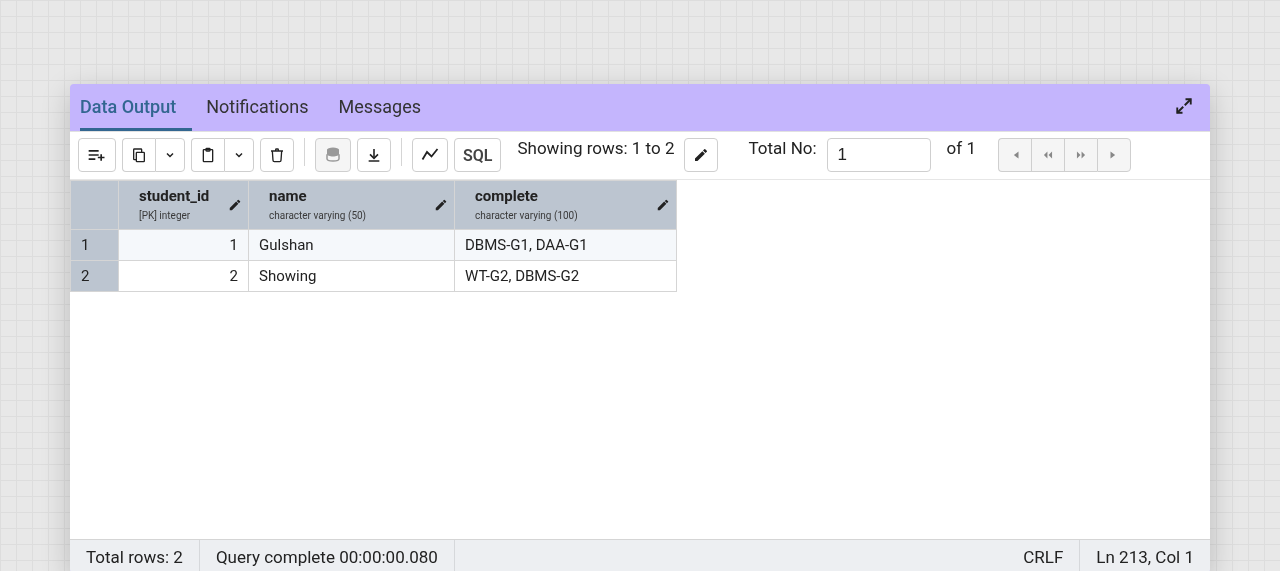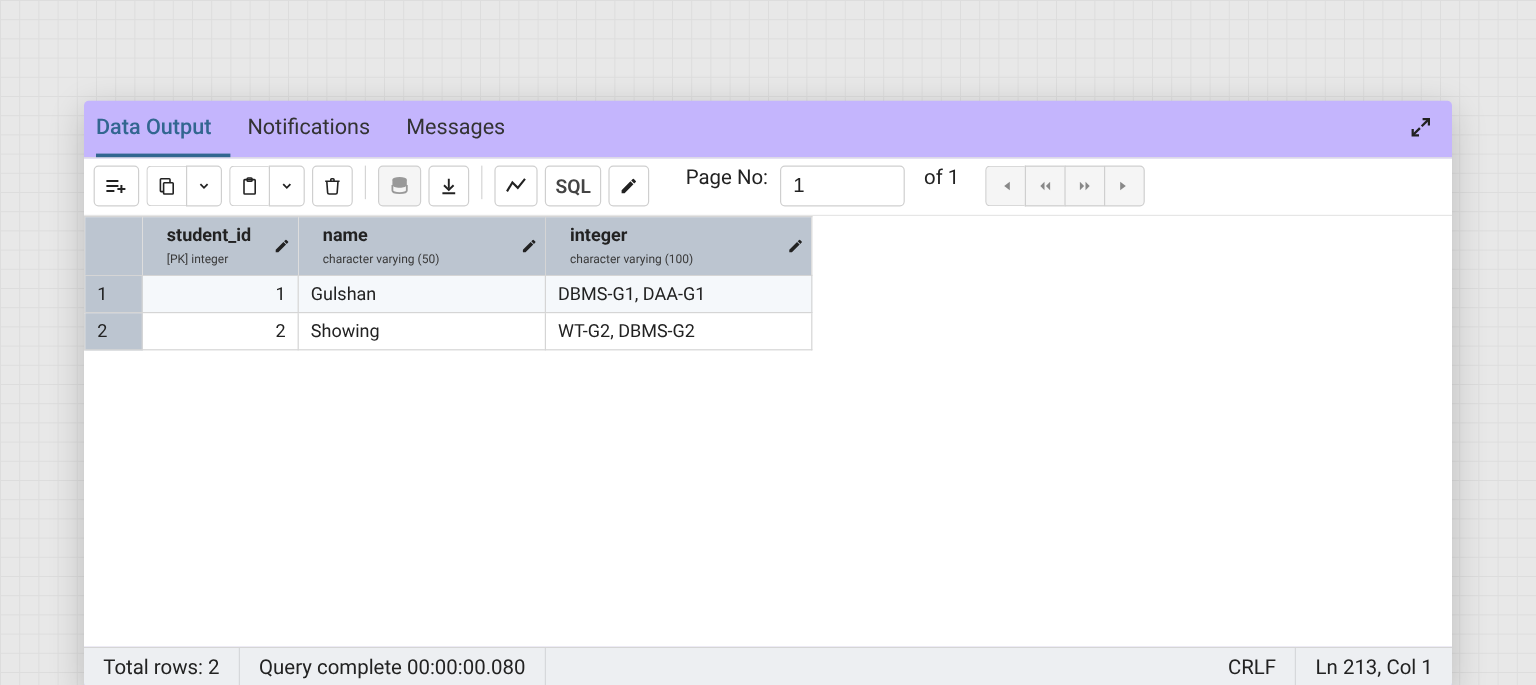--- a/index.html
+++ b/index.html
@@ -215,26 +215,27 @@
     </div>
     <div style="width:1px;height:28px;background:#d5d5d5;margin:0 4px;"></div>
     <div class="btn">
       <svg width="18" height="16" viewBox="0 0 24 20" fill="none" stroke="#222" stroke-width="2.4">
           <polyline points="2 16 8 6 14 12 22 2"></polyline>
         </svg>
     </div>
     <div class="btn">
         <span class="sql-label">SQL</span>
       </div>
+    <span class="toolbar-text">Showing rows: 1 to 2</span>
     <div class="btn">
       <svg width="16" height="16" viewBox="0 0 24 24" fill="#222">
           <path d="M3 17.25V21h3.75L17.8 9.94l-3.75-3.75L3 17.25zM20.7 7.04a1 1 0 0 0 0-1.41l-2.34-2.34a1 1 0 0 0-1.41 0L15 5.24l3.75 3.75 1.95-1.95z"></path>
         </svg>
     </div>
-    <span class="toolbar-text" style="margin-left:14px">Page No:</span>
+    <span class="toolbar-text" style="margin-left:14px">Total No:</span>
     <input class="page-input" value="1" style="">
     <span class="toolbar-text">of 1</span>
     <div class="nav-btns">
       <div class="btn">
           <svg width="16" height="14" viewBox="0 0 24 24" fill="#888">
             <path d="M6 6v12"></path>
             <path d="M18 6l-8 6 8 6z"></path>
           </svg>
         </div>
       <div class="btn">
@@ -275,21 +276,21 @@
           <th style="width:206px">
             <span class="col-name">name</span>
             <span class="col-type">character varying (50)</span>
             <span class="col-edit-icon">
                 <svg width="14" height="14" viewBox="0 0 24 24" fill="#222">
                   <path d="M3 17.25V21h3.75L17.8 9.94l-3.75-3.75L3 17.25zM20.7 7.04a1 1 0 0 0 0-1.41l-2.34-2.34a1 1 0 0 0-1.41 0L15 5.24l3.75 3.75 1.95-1.95z"></path>
                 </svg>
               </span>
           </th>
           <th style="width:222px">
-            <span class="col-name">integer</span>
+            <span class="col-name">complete</span>
             <span class="col-type">character varying (100)</span>
             <span class="col-edit-icon">
                 <svg width="14" height="14" viewBox="0 0 24 24" fill="#222">
                   <path d="M3 17.25V21h3.75L17.8 9.94l-3.75-3.75L3 17.25zM20.7 7.04a1 1 0 0 0 0-1.41l-2.34-2.34a1 1 0 0 0-1.41 0L15 5.24l3.75 3.75 1.95-1.95z"></path>
                 </svg>
               </span>
           </th>
         </tr>
       </thead>
       <tbody>

